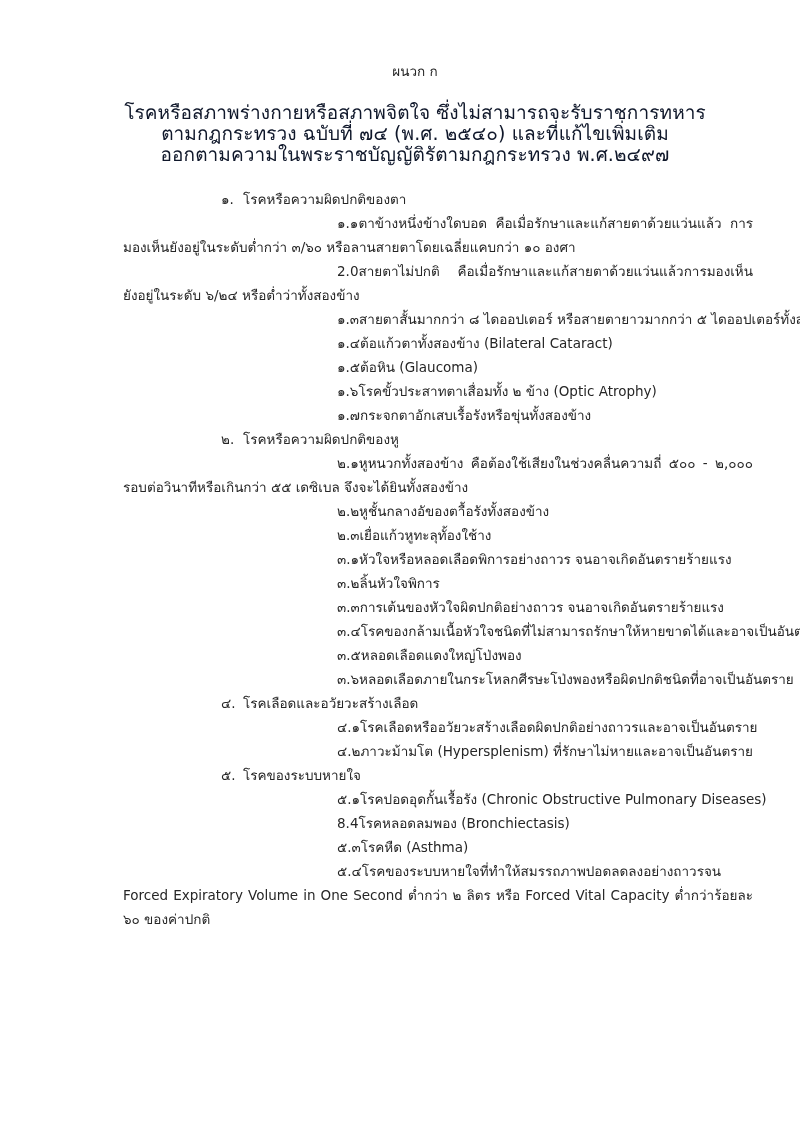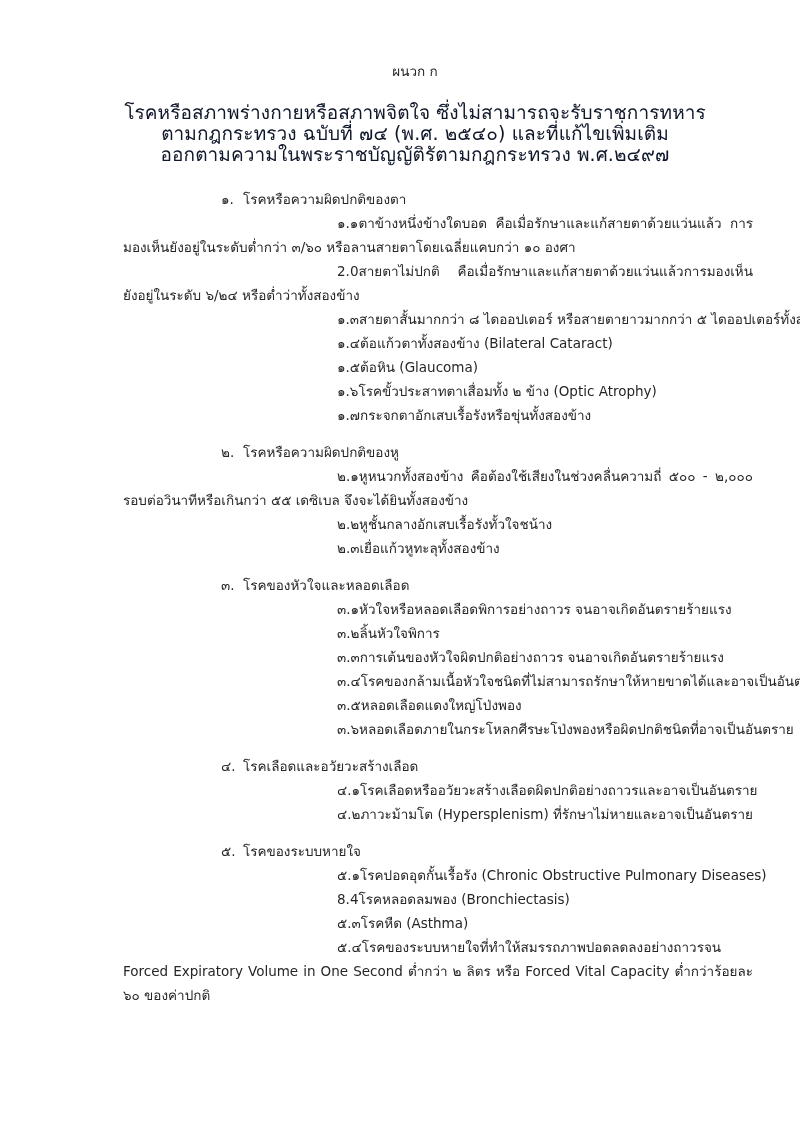--- a/index.html
+++ b/index.html
@@ -50,21 +50,20 @@
   }
 
   
   .content {
     margin-top: 22px;
     padding-left: 108px;
     padding-right: 62px;
   }
 
   .section {
-    margin-top: 13px;
   }
   .section:first-child {
     margin-top: 0;
   }
 
   
   .section-title {
     font-size: 13.5px;
     line-height: 24px;
     padding-left: 98px;
@@ -136,28 +135,25 @@
         <p class="sub-item nowrap"><span class="num">๑.๕ </span><span>ต้อหิน (Glaucoma)</span></p>
         <p class="sub-item nowrap"><span class="num">๑.๖ </span><span>โรคขั้วประสาทตาเสื่อมทั้ง ๒ ข้าง (Optic Atrophy)</span></p>
         <p class="sub-item nowrap"><span class="num">๑.๗ </span><span>กระจกตาอักเสบเรื้อรังหรือขุ่นทั้งสองข้าง</span></p>
       </div>
 
       <div class="section">
         <div class="section-title">
           <span class="num">๒. </span><span>โรคหรือความผิดปกติของหู</span>
         </div>
         <p class="sub-item"><span class="num">๒.๑ </span><span>หูหนวกทั้งสองข้าง คือต้องใช้เสียงในช่วงคลื่นความถี่ ๕๐๐ - ๒,๐๐๐ รอบต่อวินาทีหรือเกินกว่า ๕๕ เดซิเบล จึงจะได้ยินทั้งสองข้าง</span></p>
-        <p class="sub-item nowrap"><span class="num">๒.๒ </span><span>หูชั้นกลางอักเสบเรื้อรังทั้วใจชน้าง</span></p>
-        <p class="sub-item nowrap"><span class="num">๒.๓ </span><span>เยื่อแก้วหูทะลุทั้งสองข้าง</span></p>
+        <p class="sub-item nowrap"><span class="num">๒.๒ </span><span>หูชั้นกลางอัของตาื้อรังทั้งสองข้าง</span></p>
+        <p class="sub-item nowrap"><span class="num">๒.๓ </span><span>เยื่อแก้วหูทะลุทั้องใช้าง</span></p>
       </div>
 
       <div class="section">
-        <div class="section-title">
-          <span class="num">๓. </span><span>โรคของหัวใจและหลอดเลือด</span>
-        </div>
         <p class="sub-item nowrap"><span class="num">๓.๑ </span><span>หัวใจหรือหลอดเลือดพิการอย่างถาวร จนอาจเกิดอันตรายร้ายแรง</span></p>
         <p class="sub-item nowrap"><span class="num">๓.๒ </span><span>ลิ้นหัวใจพิการ</span></p>
         <p class="sub-item nowrap"><span class="num">๓.๓ </span><span>การเต้นของหัวใจผิดปกติอย่างถาวร จนอาจเกิดอันตรายร้ายแรง</span></p>
         <p class="sub-item nowrap"><span class="num">๓.๔ </span><span>โรคของกล้ามเนื้อหัวใจชนิดที่ไม่สามารถรักษาให้หายขาดได้และอาจเป็นอันตราย</span></p>
         <p class="sub-item nowrap"><span class="num">๓.๕ </span><span>หลอดเลือดแดงใหญ่โป่งพอง</span></p>
         <p class="sub-item nowrap"><span class="num">๓.๖ </span><span>หลอดเลือดภายในกระโหลกศีรษะโป่งพองหรือผิดปกติชนิดที่อาจเป็นอันตราย</span></p>
       </div>
 
       <div class="section">
         <div class="section-title">

